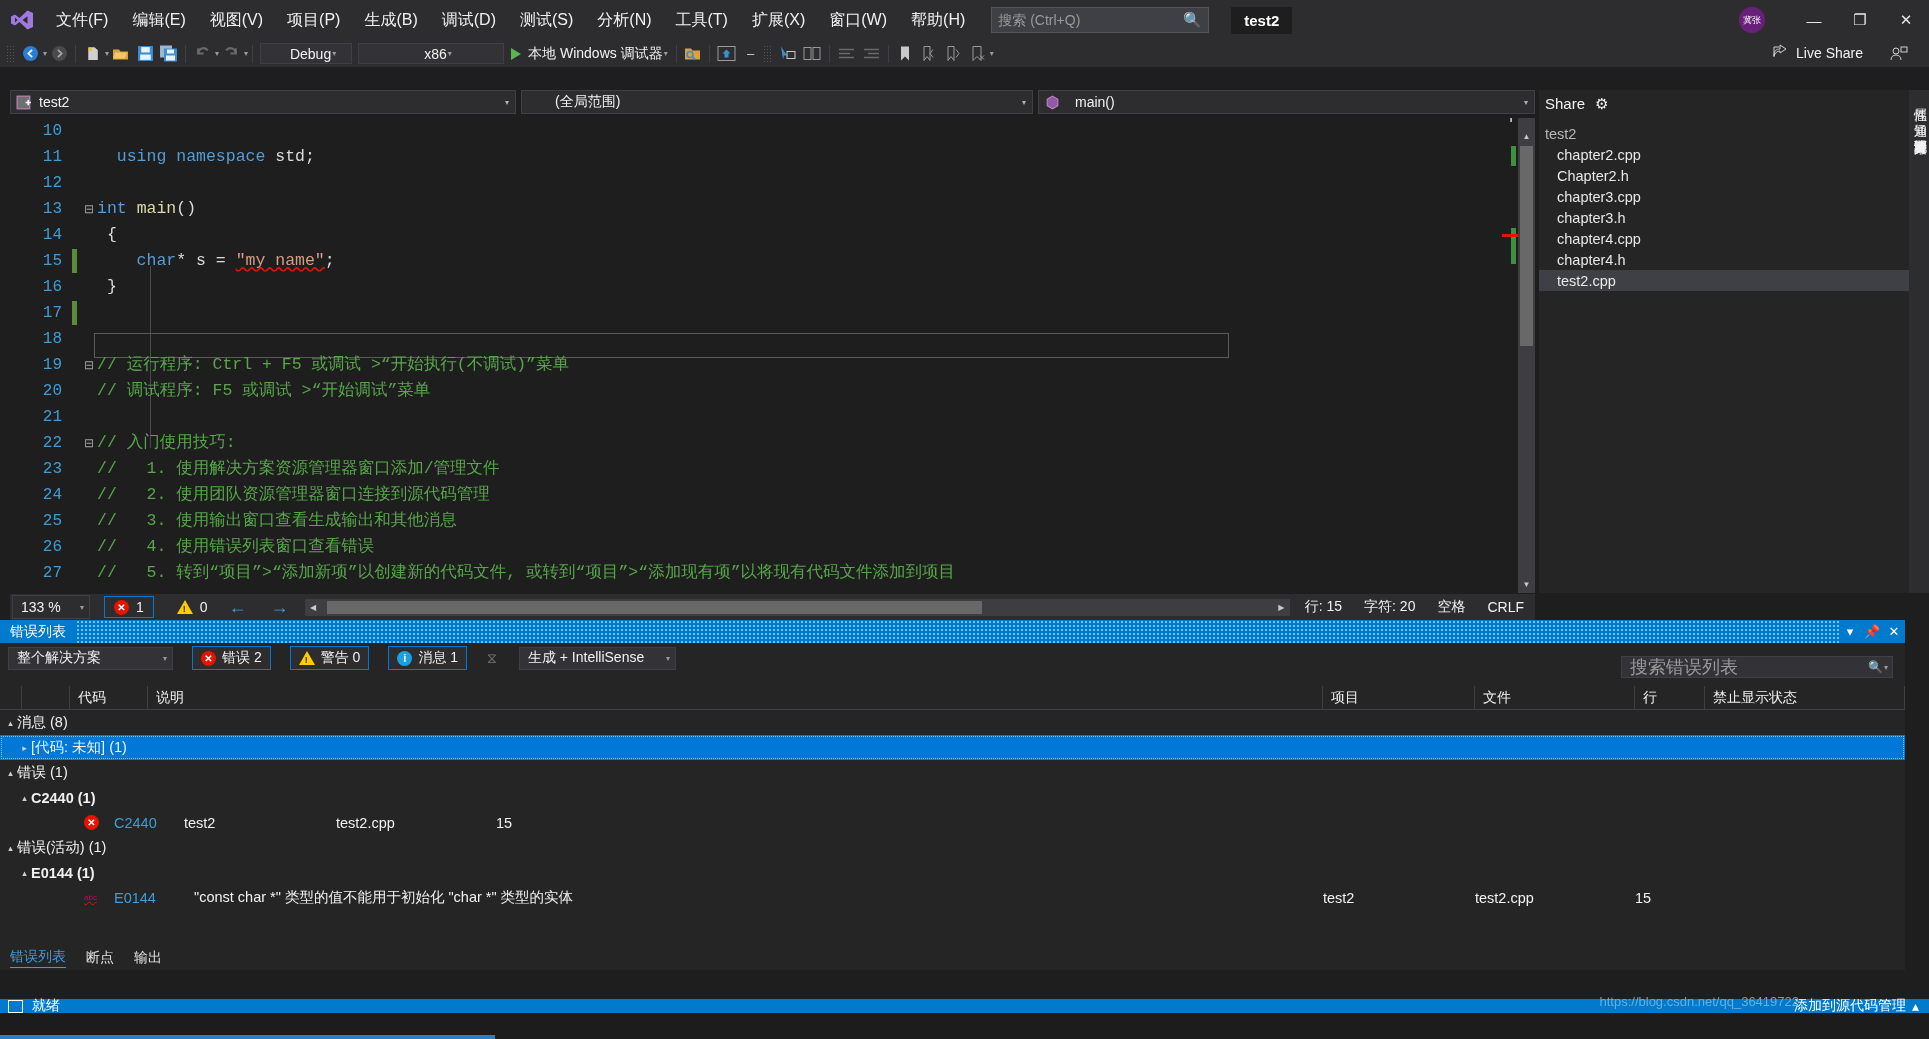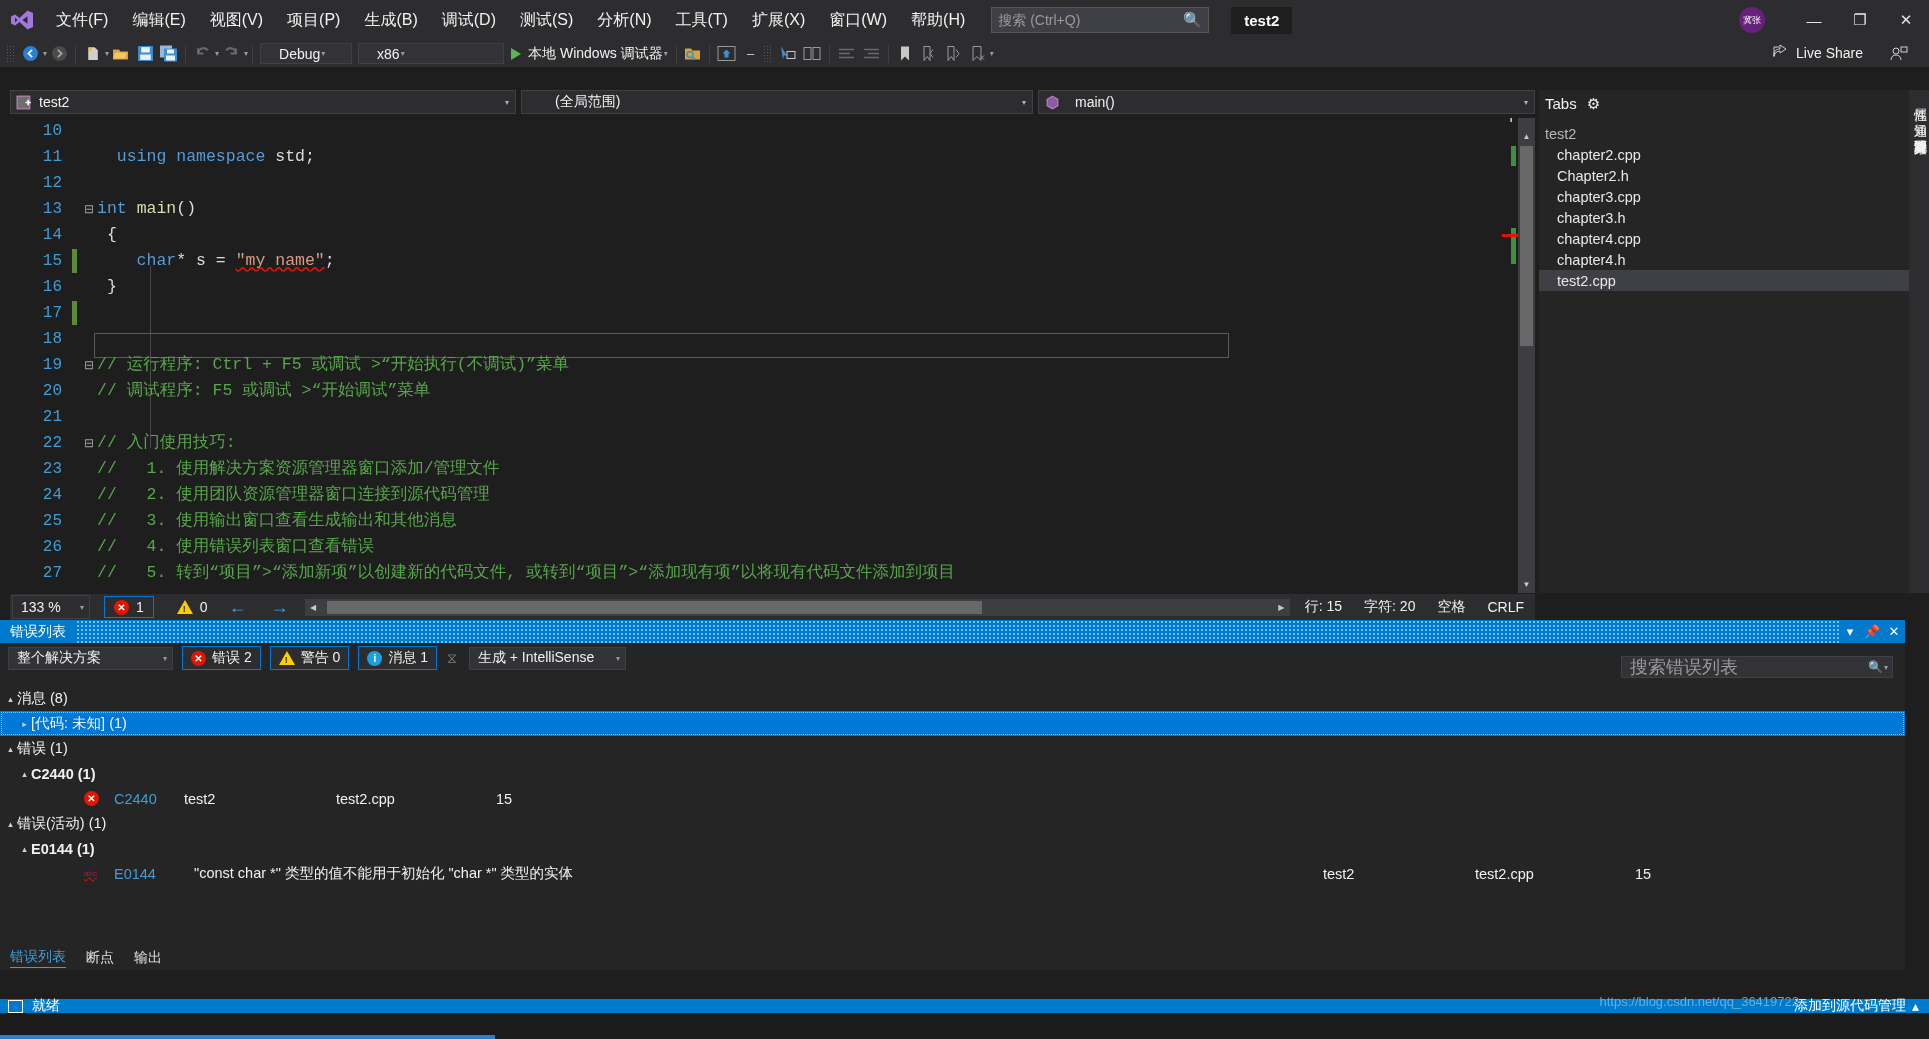--- a/index.html
+++ b/index.html
@@ -55,21 +55,21 @@
   .grip { width:9px; height:18px; opacity:.45;
     background-image:radial-gradient(#888 34%, transparent 36%);
     background-size:3px 3px; margin-right:3px; }
   .tbtn { height:24px; min-width:24px; display:flex; align-items:center;
           justify-content:center; color:#d4d4d4; font-size:13px; padding:0 3px; }
   .tsep { width:1px; height:18px; background:#3f3f46; margin:0 4px; }
   .caret { font-size:8px; color:#9a9a9a; margin-left:1px; }
   .combo {
     height:21px; background:#333337; border:1px solid #3f3f46; color:#f1f1f1;
     font-size:14px; display:flex; align-items:center; padding:0 4px 0 18px;
-    justify-content:flex-start; margin:0 3px;
+    justify-content:center; margin:0 3px;
   }
   .run-btn { display:flex; align-items:center; color:#f1f1f1; font-size:14px;
              height:24px; padding:0 4px; white-space:nowrap; }
   .tri-green { width:0;height:0;border-left:10px solid #5ab552;
                border-top:6px solid transparent;border-bottom:6px solid transparent;
                margin-right:7px; }
   .liveshare { display:flex; align-items:center; color:#f1f1f1; font-size:14px;
                position:absolute; right:66px; top:4px; }
 
   
@@ -156,21 +156,21 @@
   .vlabel { writing-mode:vertical-rl; color:#f1f1f1; font-size:13px;
             padding:8px 2px; white-space:nowrap; }
 
   
   .el-panel { position:absolute; left:0px; top:620px; width:1905px; height:350px; background:#252526; }
   .el-title { height:23px; background:#007acc; display:flex; align-items:center;
               color:#fff; font-size:14px; padding-left:10px; }
   .el-title .dots { flex:1; height:100%; margin-left:10px;
       background-image:radial-gradient(#6fc0f5 30%, transparent 32%); background-size:4px 4px; }
   .el-title .tbtn2 { width:22px; text-align:center; color:#fff; font-size:13px; }
-  .el-toolbar { height:30px; display:flex; align-items:center; padding:1px 8px; gap:0; }
+  .el-toolbar { height:30px; display:flex; align-items:center; padding:1px 8px; gap:10px; }
   .el-combo { height:23px; background:#333337; border:1px solid #3f3f46; color:#f1f1f1;
               font-size:14px; display:flex; align-items:center; justify-content:space-between;
               padding:0 5px 0 8px; }
   .el-chip { display:flex; align-items:center; gap:6px; color:#f1f1f1; font-size:14px;
              padding:2px 8px; margin-left:9px; border:1px solid transparent; }
   .el-chip.on { border-color:#0078d7; background:#2d2d30; }
   .el-search { position:absolute; right:12px; top:36px; width:272px; height:22px;
                background:#333337; border:1px solid #3f3f46; display:flex; align-items:center;
                padding:0 4px 0 8px; }
   .el-search input { flex:1; background:transparent;border:none;outline:none;color:#ccc;
@@ -465,21 +465,21 @@
     <span class="hs-r" style="margin-left:auto">▶</span>
   </div>
   <span class="st-item">行: 15</span>
   <span class="st-item">字符: 20</span>
   <span class="st-item">空格</span>
   <span class="st-item">CRLF</span>
 </div>
 
 <div class="tabs-panel">
   <div class="tabs-head">
-    <span>Tabs</span>
+    <span>Share</span>
     <span>⚙</span>
   </div>
   <div class="tabs-list" id="tabs-list">
       <div class="tab-row root">test2</div>
       <div class="tab-row child">chapter2.cpp</div>
       <div class="tab-row child">Chapter2.h</div>
       <div class="tab-row child">chapter3.cpp</div>
       <div class="tab-row child">chapter3.h</div>
       <div class="tab-row child">chapter4.cpp</div>
       <div class="tab-row child">chapter4.h</div>
@@ -525,20 +525,30 @@
     </div>
   </div>
 
   <div class="el-search">
     <input value="" placeholder="搜索错误列表" style="">
     <span style="color:#d0d0d0;font-size:12px;">🔍</span>
     <span class="caret">▾</span>
   </div>
 
   <div style="position:absolute;left:0;top:66px;right:0;">
+    <div class="el-header">
+      <div style="width:22px"></div>
+      <div style="width:48px"></div>
+      <div class="c-code">代码</div>
+      <div class="c-desc">说明</div>
+      <div class="c-proj">项目</div>
+      <div class="c-file">文件</div>
+      <div class="c-line">行</div>
+      <div class="c-state">禁止显示状态</div>
+    </div>
     <div id="el-rows">
         <div class="el-row">
           <span style="width: 4px;"></span>
           <span class="tri">▴</span>
           <span style="font-weight: normal;">消息 (8)</span>
         </div>
         <div class="el-row sel">
           <span style="width: 18px;"></span>
           <span class="tri">▸</span>
           <span style="font-weight: normal;">[代码: 未知] (1)</span>

